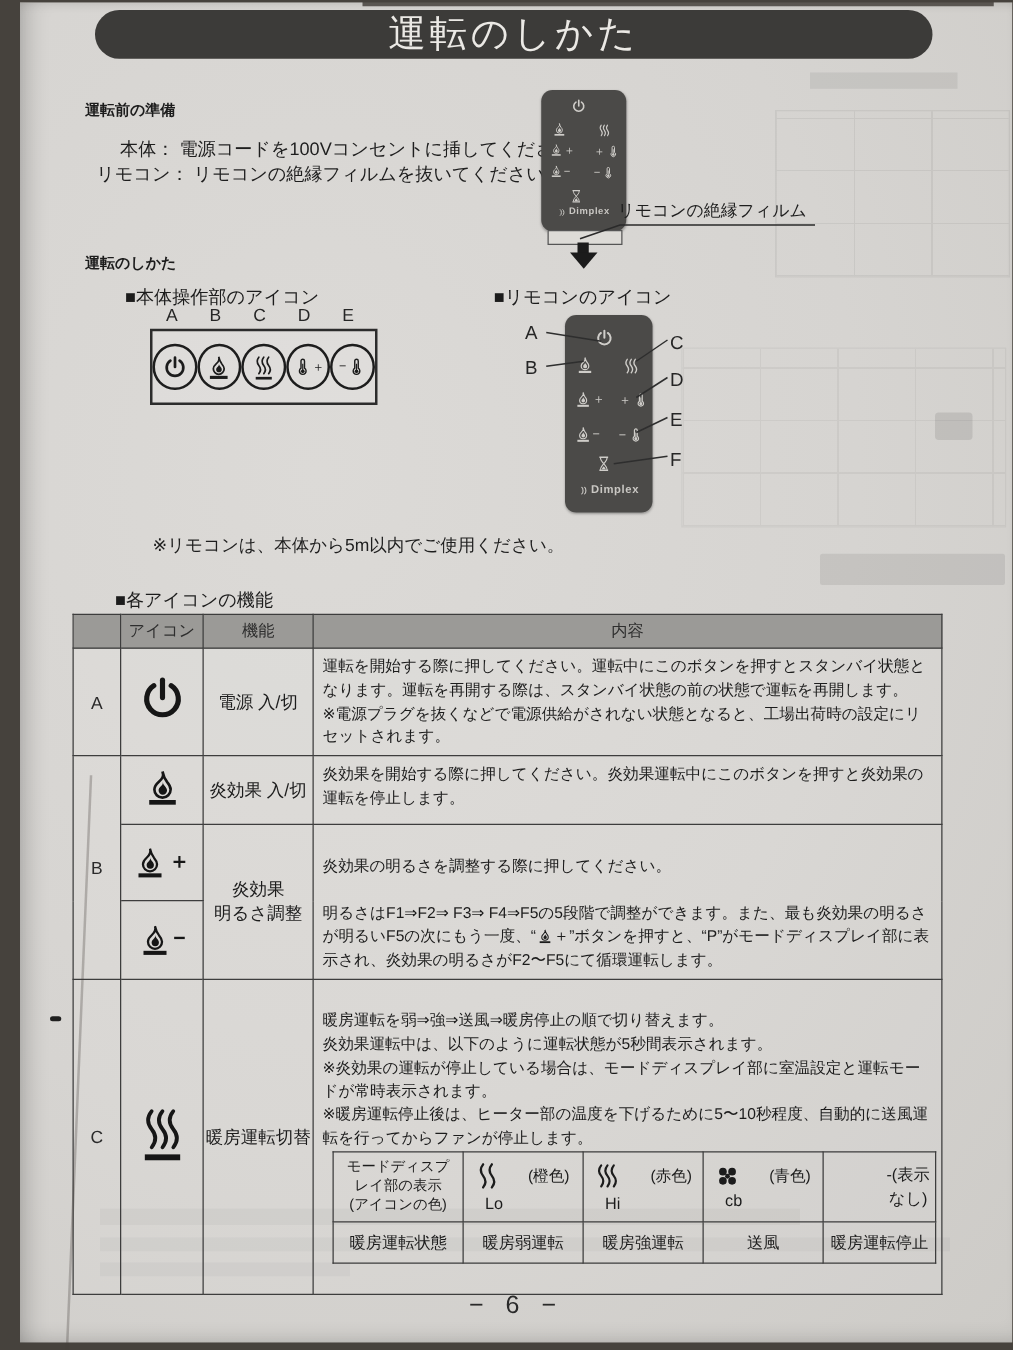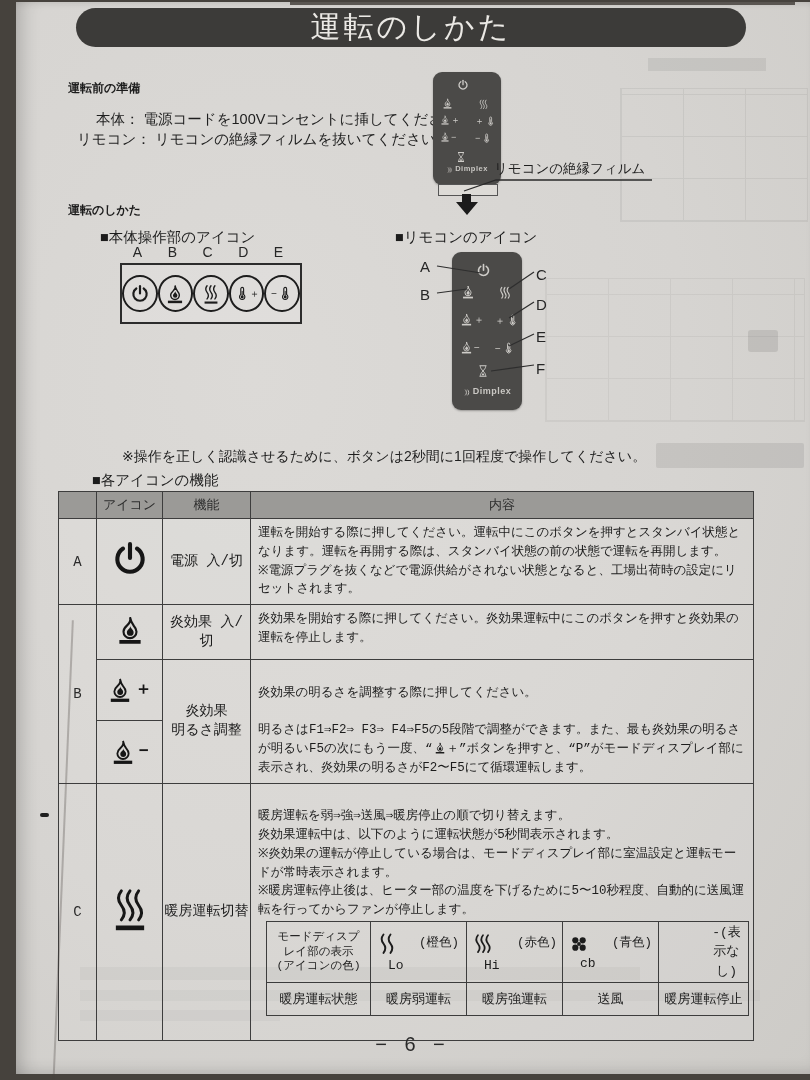--- a/index.html
+++ b/index.html
@@ -295,25 +295,25 @@
     <g stroke="#2e2e2e" stroke-width="1.2">
       <line x1="32" y1="16" x2="76" y2="23"></line>
       <line x1="32" y1="43" x2="62" y2="39"></line>
       <line x1="129" y1="22" x2="104" y2="39"></line>
       <line x1="129" y1="52" x2="104" y2="68"></line>
       <line x1="129" y1="84" x2="104" y2="96"></line>
       <line x1="129" y1="115" x2="86" y2="121"></line>
     </g>
   </svg>
 
-  <div class="abs note" style="left:106px;top:444px;">※操作を正しく認識させるために、ボタンは2秒間に1回程度で操作してください。</div>
+  <div class="abs note" style="left:106px;top:424px;">※リモコンは、本体から5m以内でご使用ください。</div>
 
   <div class="abs subhead" style="left:76px;top:469px;">■各アイコンの機能</div>
 
-  <div class="abs" style="left:42px;top:489px;font-family:Liberation Mono, monospace;">
+  <div class="abs" style="left:42px;top:489px;">
     <table class="fn">
       <colgroup>
           <col style="width:38px">
           <col style="width:66px">
           <col style="width:88px">
           <col>
         </colgroup>
       <tbody>
           <tr>
         <th></th>

